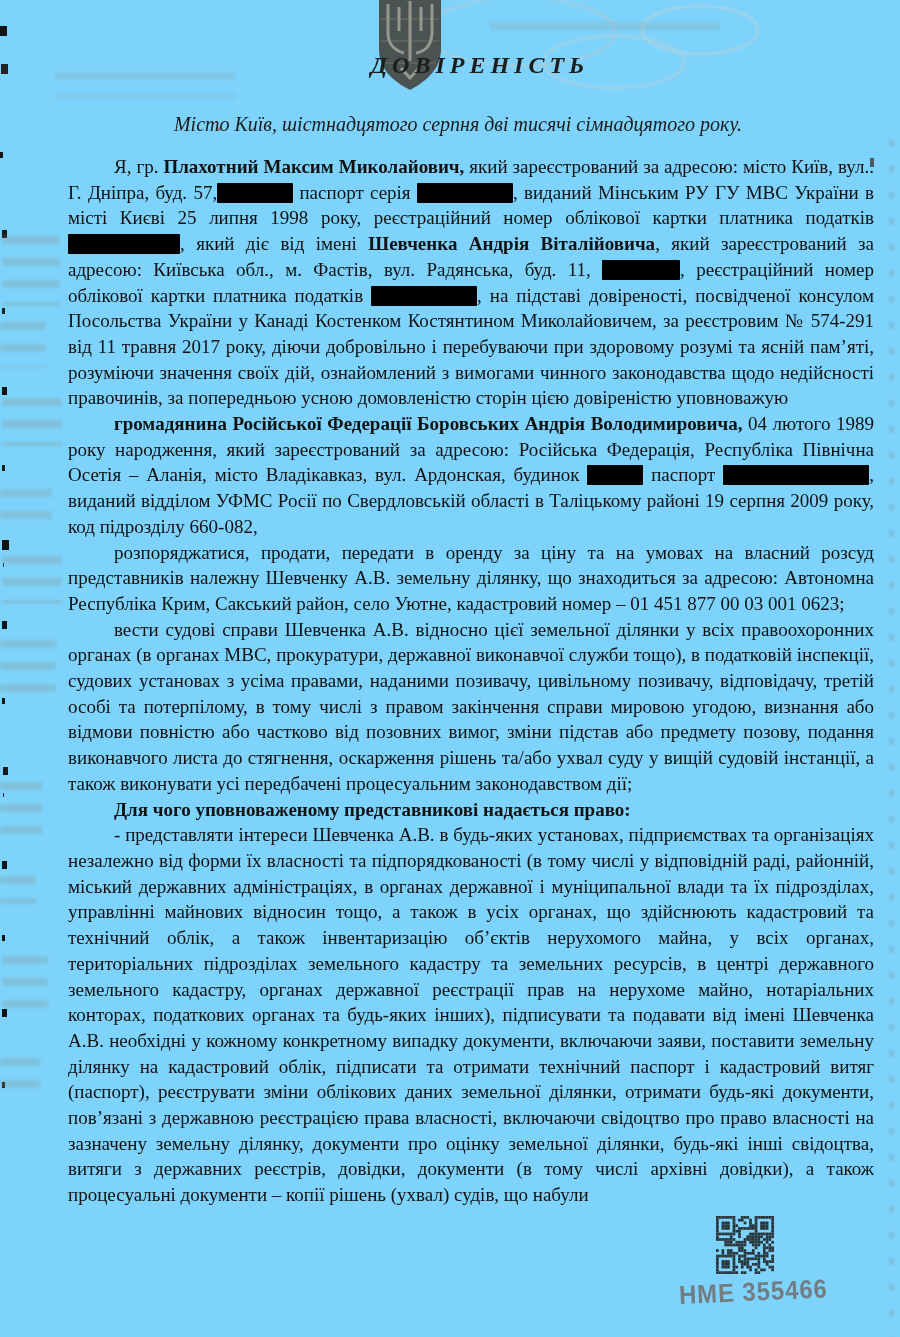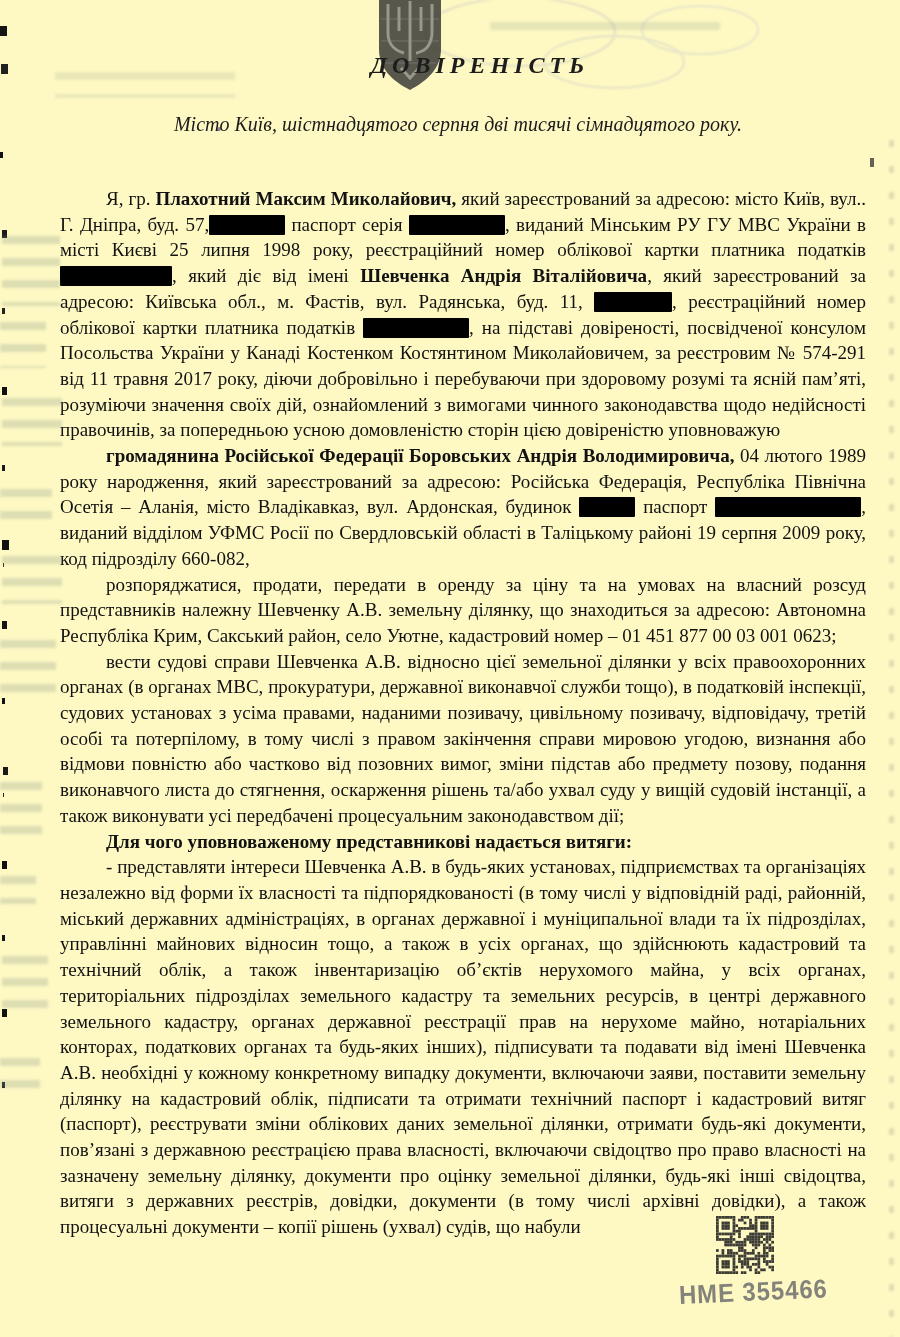--- a/index.html
+++ b/index.html
@@ -1,37 +1,37 @@
 <!DOCTYPE html>
 <html><head>
 <meta charset="utf-8">
 <style>
   html,body{margin:0;padding:0;background:#ffffff;}
-  .page{position:relative;width:900px;height:1337px;background:#fef9c3;overflow:hidden;
+  .page{position:relative;width:900px;height:1337px;background:#7dd3fc;overflow:hidden;
         font-family:"Liberation Serif",serif;}
 
   
   .top-noise{position:absolute;left:0;top:0;width:900px;height:52px;opacity:.8;}
   .corner-noise{position:absolute;right:0;top:0;width:190px;height:100px;opacity:.55;}
 
   
   .emblem{position:absolute;left:372px;top:-3px;width:76px;height:100px;filter:blur(.4px);}
   .guilloche{position:absolute;left:0;top:0;width:900px;height:140px;filter:blur(1px);opacity:.55;}
 
   
   .title{position:absolute;left:0;top:52px;width:900px;text-align:center;
          font-size:24px;font-weight:bold;font-style:italic;letter-spacing:5px;
          color:#1d1d1d;transform:translateX(30px);}
   .dateline{position:absolute;left:0;top:113px;width:900px;text-align:center;
             font-size:20px;font-style:italic;color:#1b1b1b;transform:translateX(8px);}
   .dateline-dot{position:absolute;left:217px;top:127px;width:4px;height:4px;background:#8a8a8a;border-radius:50%;}
 
   
-  .doc-body{position:absolute;left:60px;top:154px;width:806px;
-            font-size:19px;line-height:25.7px;color:#121212;text-align:justify;margin-top:32px;}
+  .doc-body{position:absolute;left:68px;top:154px;width:806px;
+            font-size:19px;line-height:25.7px;color:#121212;text-align:justify;}
   .doc-body p{margin:0;text-indent:46px;}
   .b{font-weight:bold;}
   .redact{display:inline-block;background:#000;height:20px;vertical-align:-4px;border-radius:1px;}
 
   
   .qr{position:absolute;left:716px;top:1216px;width:58px;height:58px;opacity:.86;}
   .stamp{position:absolute;left:679px;top:1280px;width:190px;
          font-family:"Liberation Sans",sans-serif;font-size:26px;font-weight:bold;
          color:#6f6f6f;letter-spacing:1px;transform:rotate(-2.6deg) scaleX(.92);
          transform-origin:left center;opacity:.85;}
@@ -111,21 +111,21 @@
 
   <div class="title">ДОВІРЕНІСТЬ</div>
   <div class="dateline-dot"></div>
   <div class="dateline">Місто Київ, шістнадцятого серпня дві тисячі сімнадцятого року.</div>
 
   <div class="doc-body">
       <p><span>Я, гр. </span><span class="b">Плахотний Максим Миколайович,</span><span> який зареєстрований за адресою: місто Київ, вул.. Г. Дніпра, буд. 57,</span><span class="redact" style="width: 76px;"></span><span> паспорт серія </span><span class="redact" style="width: 96px;"></span><span>, виданий Мінським РУ ГУ МВС України в місті Києві 25 липня 1998 року, реєстраційний номер облікової картки платника податків </span><span class="redact" style="width: 112px;"></span><span>, який діє від імені </span><span class="b">Шевченка Андрія Віталійовича</span><span>, який зареєстрований за адресою: Київська обл., м. Фастів, вул. Радянська, буд. 11, </span><span class="redact" style="width: 78px;"></span><span>, реєстраційний номер облікової картки платника податків </span><span class="redact" style="width: 106px;"></span><span>, на підставі довіреності, посвідченої консулом Посольства України у Канаді Костенком Костянтином Миколайовичем, за реєстровим № 574-291 від 11 травня 2017 року, діючи добровільно і перебуваючи при здоровому розумі та ясній пам’яті, розуміючи значення своїх дій, ознайомлений з вимогами чинного законодавства щодо недійсності правочинів, за попередньою усною домовленістю сторін цією довіреністю уповноважую</span></p>
       <p><span class="b">громадянина Російської Федерації Боровських Андрія Володимировича,</span><span> 04 лютого 1989 року народження, який зареєстрований за адресою: Російська Федерація, Республіка Північна Осетія – Аланія, місто Владікавказ, вул. Ардонская, будинок </span><span class="redact" style="width: 56px;"></span><span> паспорт </span><span class="redact" style="width: 146px;"></span><span>, виданий відділом УФМС Росії по Свердловській області в Таліцькому районі 19 серпня 2009 року, код підрозділу 660-082,</span></p>
       <p><span>розпоряджатися, продати, передати в оренду за ціну та на умовах на власний розсуд представників належну Шевченку А.В. земельну ділянку, що знаходиться за адресою: Автономна Республіка Крим, Сакський район, село Уютне, кадастровий номер – 01 451 877 00 03 001 0623;</span></p>
       <p><span>вести судові справи Шевченка А.В. відносно цієї земельної ділянки у всіх правоохоронних органах (в органах МВС, прокуратури, державної виконавчої служби тощо), в податковій інспекції, судових установах з усіма правами, наданими позивачу, цивільному позивачу, відповідачу, третій особі та потерпілому, в тому числі з правом закінчення справи мировою угодою, визнання або відмови повністю або частково від позовних вимог, зміни підстав або предмету позову, подання виконавчого листа до стягнення, оскарження рішень та/або ухвал суду у вищій судовій інстанції, а також виконувати усі передбачені процесуальним законодавством дії;</span></p>
-      <p><span class="b">Для чого уповноваженому представникові надається витяги:</span></p>
+      <p><span class="b">Для чого уповноваженому представникові надається право:</span></p>
       <p><span>- представляти інтереси Шевченка А.В. в будь-яких установах, підприємствах та організаціях незалежно від форми їх власності та підпорядкованості (в тому числі у відповідній раді, районній, міський державних адміністраціях, в органах державної і муніципальної влади та їх підрозділах, управлінні майнових відносин тощо, а також в усіх органах, що здійснюють кадастровий та технічний облік, а також інвентаризацію об’єктів нерухомого майна, у всіх органах, територіальних підрозділах земельного кадастру та земельних ресурсів, в центрі державного земельного кадастру, органах державної реєстрації прав на нерухоме майно, нотаріальних конторах, податкових органах та будь-яких інших), підписувати та подавати від імені Шевченка А.В. необхідні у кожному конкретному випадку документи, включаючи заяви, поставити земельну ділянку на кадастровий облік, підписати та отримати технічний паспорт і кадастровий витяг (паспорт), реєструвати зміни облікових даних земельної ділянки, отримати будь-які документи, пов’язані з державною реєстрацією права власності, включаючи свідоцтво про право власності на зазначену земельну ділянку, документи про оцінку земельної ділянки, будь-які інші свідоцтва, витяги з державних реєстрів, довідки, документи (в тому числі архівні довідки), а також процесуальні документи – копії рішень (ухвал) судів, що набули</span></p>
     </div>
 
   <svg class="qr" viewBox="0 0 57 57">
     <g id="qr-mods" fill="#1c1c1c">
         <rect x="0.00" y="0.00" width="2.71" height="2.71"></rect>
         <rect x="2.71" y="0.00" width="2.71" height="2.71"></rect>
         <rect x="5.43" y="0.00" width="2.71" height="2.71"></rect>
         <rect x="8.14" y="0.00" width="2.71" height="2.71"></rect>
         <rect x="10.86" y="0.00" width="2.71" height="2.71"></rect>

